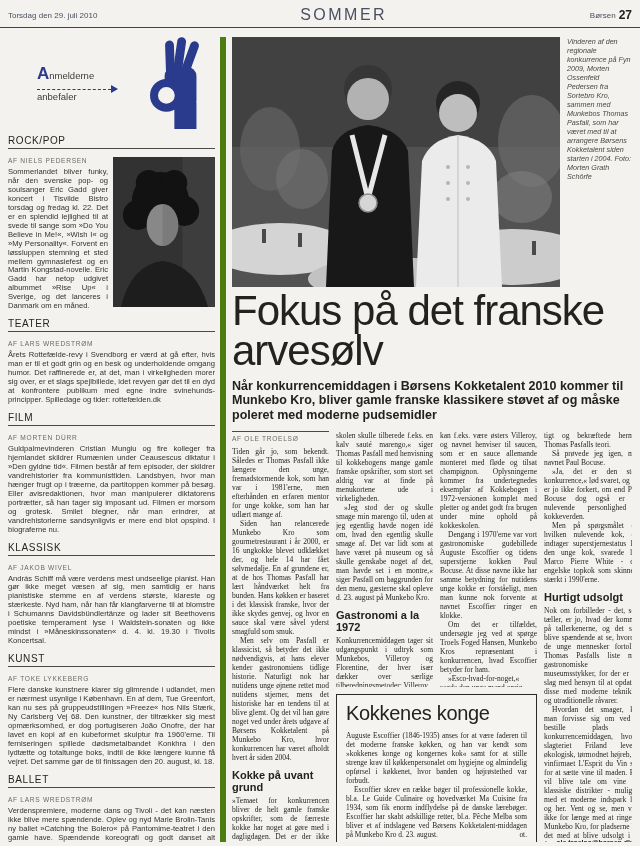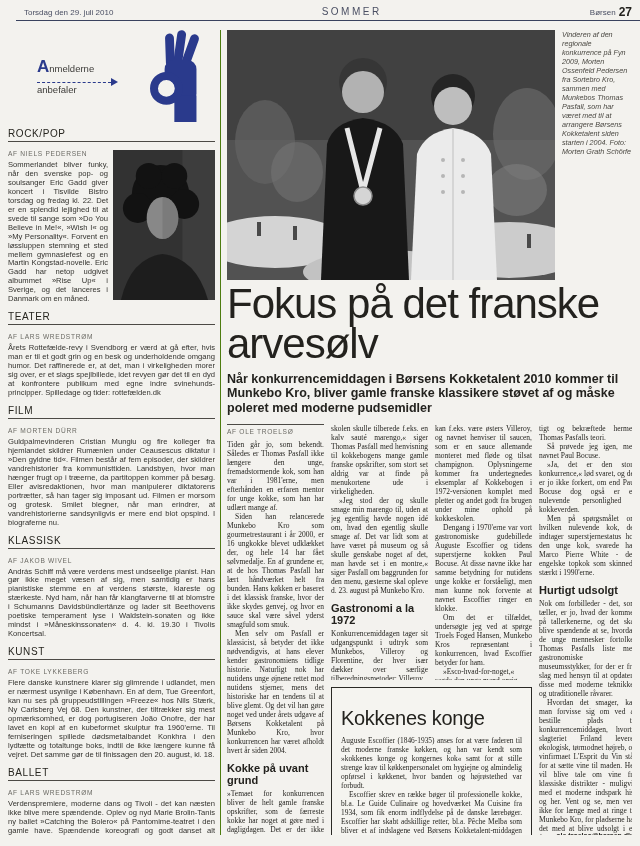--- a/index.html
+++ b/index.html
@@ -1,29 +1,29 @@
 <!DOCTYPE html>
 <html><head>
 <meta charset="utf-8">
 <style>
   html,body{margin:0;padding:0;background:#888;}
   .page{width:640px;height:846px;background:#f3f2ee;position:relative;overflow:hidden;
         color:#1e1d1b;font-family:"Liberation Sans",sans-serif;box-sizing:border-box;margin:0 auto;}
   
-  .hdr{display:flex;justify-content:space-between;align-items:flex-end;
-       padding:6px 8px 3px;border-bottom:1.6px solid #39425e;margin-left:16px;}
+  .hdr{display:flex;justify-content:space-between;align-items:center;
+       padding:6px 8px 3px;border-bottom:1.6px solid #39425e;}
   .hdr-date{font-size:8px;color:#4a4f63;}
-  .hdr-section{font-size:10px;letter-spacing:2.5px;color:#4a4f63;}
+  .hdr-section{font-size:16px;letter-spacing:2.5px;color:#4a4f63;}
   .hdr-right{display:flex;align-items:flex-end;}
   .hdr-brand{font-size:8px;color:#4a4f63;}
   .hdr-page{font-size:12px;font-weight:bold;color:#23221e;margin-left:3px;line-height:.85;}
   
   .content{display:flex;padding:9px 8px 0;height:814px;box-sizing:border-box;}
   .sidebar{width:207px;flex:0 0 207px;overflow:hidden;}
-  .main{flex:1;border-left:1px solid #4d7c0f;margin-left:5px;padding-left:6px;position:relative;overflow:hidden;}
+  .main{flex:1;border-left:6px solid #4d7c0f;margin-left:5px;padding-left:6px;position:relative;overflow:hidden;}
   
   .logo-block{position:relative;height:92px;margin-bottom:6px;}
   .logo-hand{position:absolute;right:10px;top:0;width:56px;height:92px;}
   .logo-text{position:absolute;left:29px;top:30px;font-size:9.5px;color:#3c3b38;line-height:1.15;}
   .bigA{font-size:17px;color:#2a3a8c;font-weight:bold;line-height:.8;}
   .arrow{position:relative;height:6px;margin:1px 0 2px;width:74px;border-bottom:1.5px dashed #2a3a8c;}
   .arrow:after{content:"";position:absolute;right:-7px;bottom:-4.5px;width:0;height:0;
                border-left:7px solid #2a3a8c;border-top:4px solid transparent;border-bottom:4px solid transparent;}
   .sb-sec{margin-bottom:7px;}
   .sb-title{font-size:10px;letter-spacing:.6px;color:#26251f;border-bottom:1px solid #4c4a45;
@@ -43,21 +43,21 @@
   .bcol{width:97px;flex:0 0 97px;overflow:hidden;}
   .bcol.clip{height:256px;}
   .art-byline{border-top:1px solid #4c4a45;padding-top:3px;font-size:6.6px;letter-spacing:.7px;
               color:#6b6a64;margin-bottom:5px;}
   .bcol p{margin:0;font-family:"Liberation Serif",serif;font-size:7.5px;line-height:1.2;
           text-align:justify;color:#262521;}
   .bcol p.ind{text-indent:8px;}
   .subhead{font-weight:bold;font-size:11px;margin:7px 0 3px;color:#23221e;}
   
   .kbox{position:absolute;left:104px;top:263px;width:201px;bottom:3px;border:1px solid #2a2925;
-        background:#f5f4f0;padding:16px 9px 4px;box-sizing:border-box;overflow:hidden;}
+        background:#f5f4f0;padding:4px 9px 4px;box-sizing:border-box;overflow:hidden;}
   .kbox-title{font-size:20px;font-weight:400;color:#23221e;margin:3px 0 6px;letter-spacing:-.3px;}
   .kbox p{margin:0;font-family:"Liberation Serif",serif;font-size:7.4px;line-height:1.22;
           text-align:justify;color:#262521;}
   .kbox p.ind{text-indent:8px;}
   .pwrap{position:relative;}
   .sig-inline{position:absolute;right:0;bottom:0;font-family:"Liberation Serif",serif;font-size:7.4px;}
   .email{position:absolute;right:0;bottom:1px;font-size:7px;font-weight:bold;color:#23221e;}
 </style>
 </head>
 <body>

